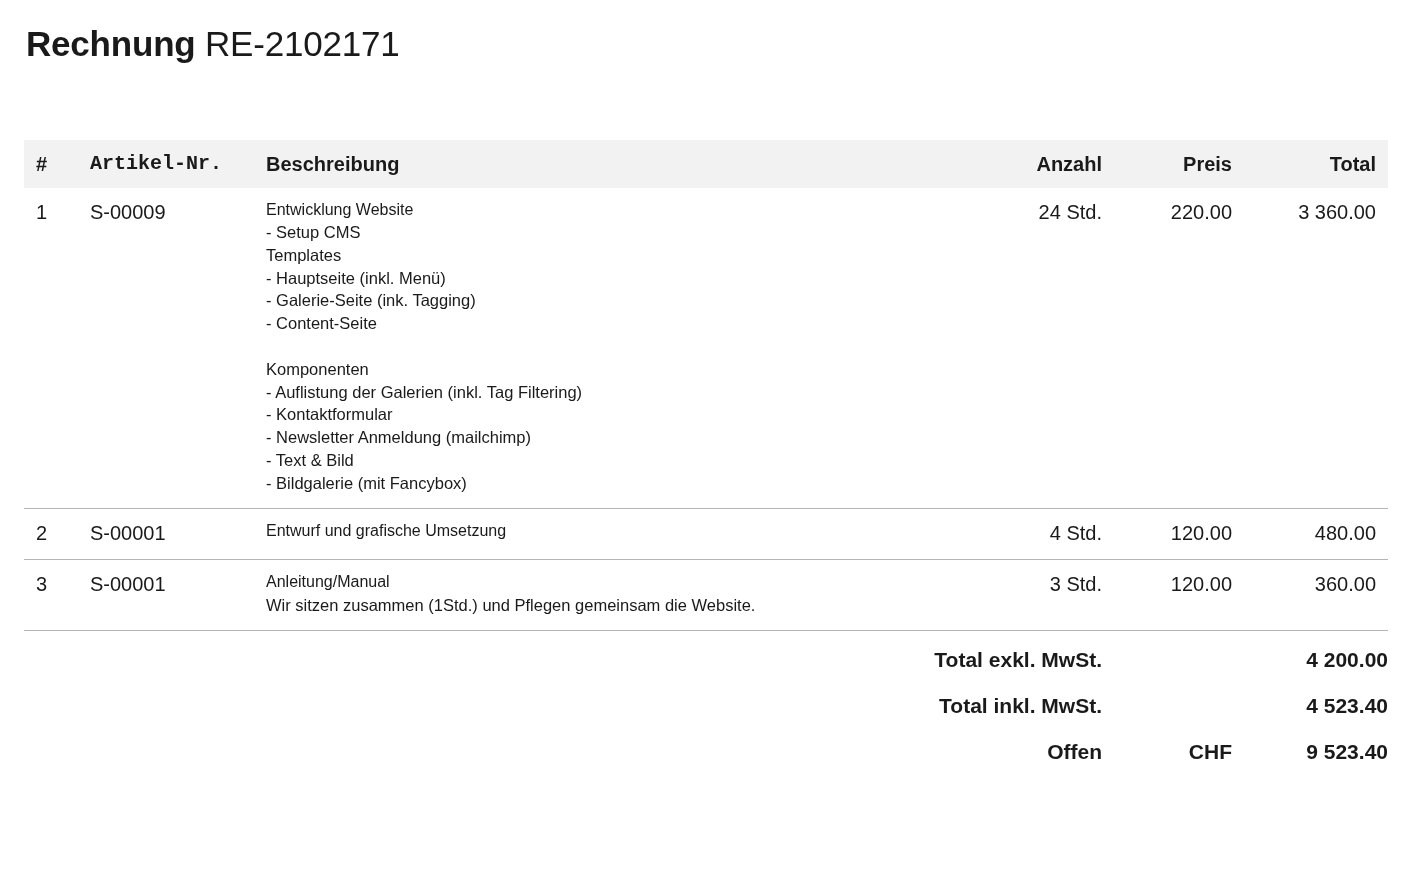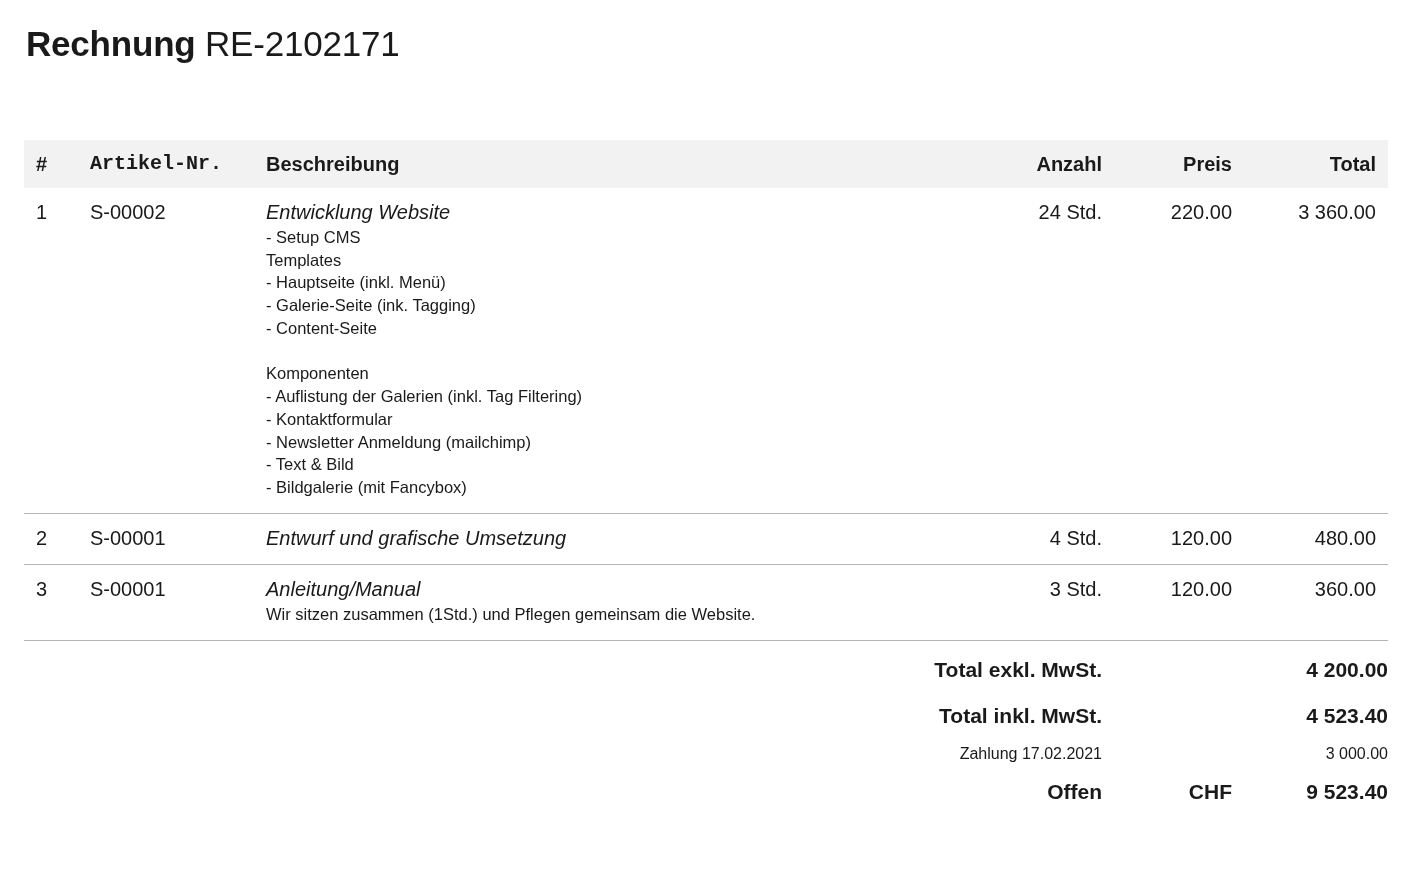--- a/index.html
+++ b/index.html
@@ -80,24 +80,23 @@
     padding-bottom: 14px;
   }
   tbody tr.line-row > td.col-pos   { padding-left: 12px; font-size: 20px; }
   tbody tr.line-row > td.col-art   { padding-left: 20px; font-size: 20px; }
   tbody tr.line-row > td.col-desc  { padding-left: 20px; }
   tbody tr.line-row > td.col-qty,
   tbody tr.line-row > td.col-price { font-size: 20px; }
   tbody tr.line-row > td.col-total { font-size: 20px; padding-right: 12px; }
 
   .item-name {
-    font-size: 20px;
+    font-size: 16px;
     line-height: 1.15;
     font-weight: 400;
-    font-style: italic;
   }
   .item-desc {
     margin-top: 2px;
     font-size: 16.5px;
     line-height: 1.38;
     white-space: pre-wrap;
     color: #1a1a1a;
   }
   .item-desc.compact {
   }
@@ -156,21 +155,21 @@
         <th class="col-desc">Beschreibung</th>
         <th class="col-qty">Anzahl</th>
         <th class="col-price">Preis</th>
         <th class="col-total">Total</th>
       </tr>
     </thead>
     <tbody>
 
       <tr class="line-row">
         <td class="col-pos">1</td>
-        <td class="col-art">S-00002</td>
+        <td class="col-art">S-00009</td>
         <td class="col-desc">
           <div class="item-name">Entwicklung Website</div>
           <div class="item-desc">- Setup CMS
 Templates
 - Hauptseite (inkl. Menü)
 - Galerie-Seite (ink. Tagging)
 - Content-Seite
 
 Komponenten
 - Auflistung der Galerien (inkl. Tag Filtering)
@@ -217,25 +216,20 @@
         <td class="sum-amt">4 200.00</td>
       </tr>
 
 
       <tr class="sum-row sum-big">
         <td colspan="4" class="sum-label">Total inkl. MwSt.</td>
         <td class="sum-cur"></td>
         <td class="sum-amt">4 523.40</td>
       </tr>
 
-      <tr class="sum-row sum-small">
-        <td colspan="4" class="sum-label">Zahlung 17.02.2021</td>
-        <td class="sum-cur"></td>
-        <td class="sum-amt">3 000.00</td>
-      </tr>
 
       <tr class="sum-row sum-big">
         <td colspan="4" class="sum-label">Offen</td>
         <td class="sum-cur">CHF</td>
         <td class="sum-amt">9 523.40</td>
       </tr>
 
     </tbody>
   </table>
 </div>

